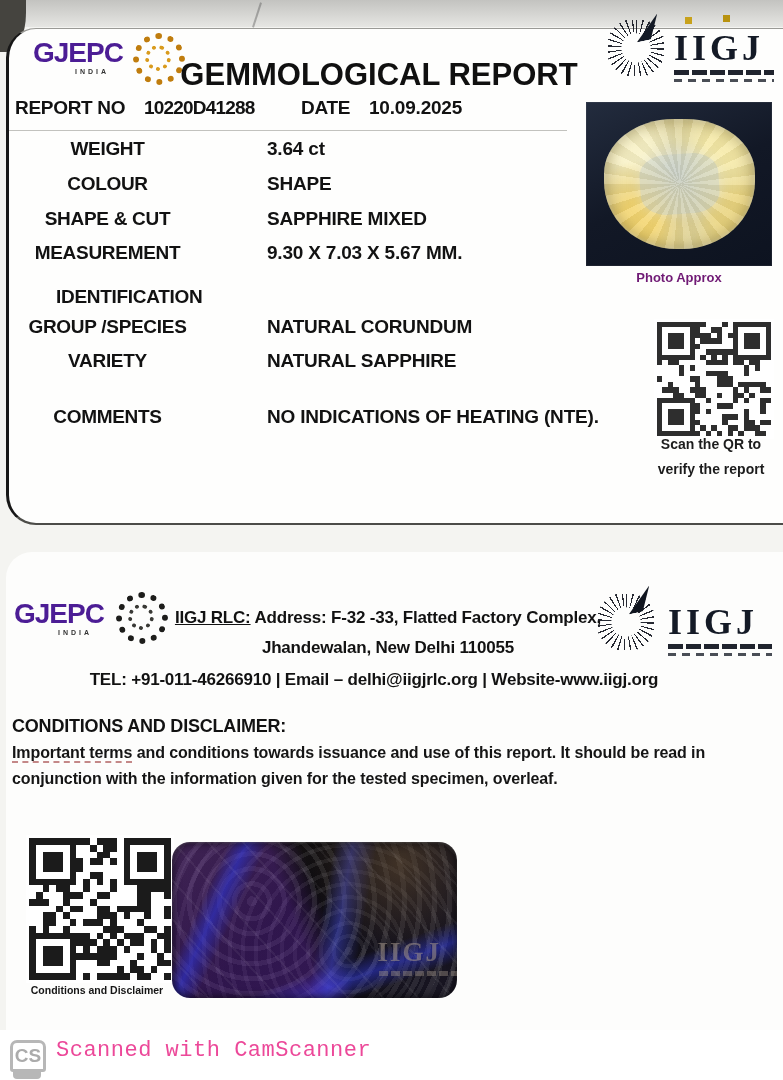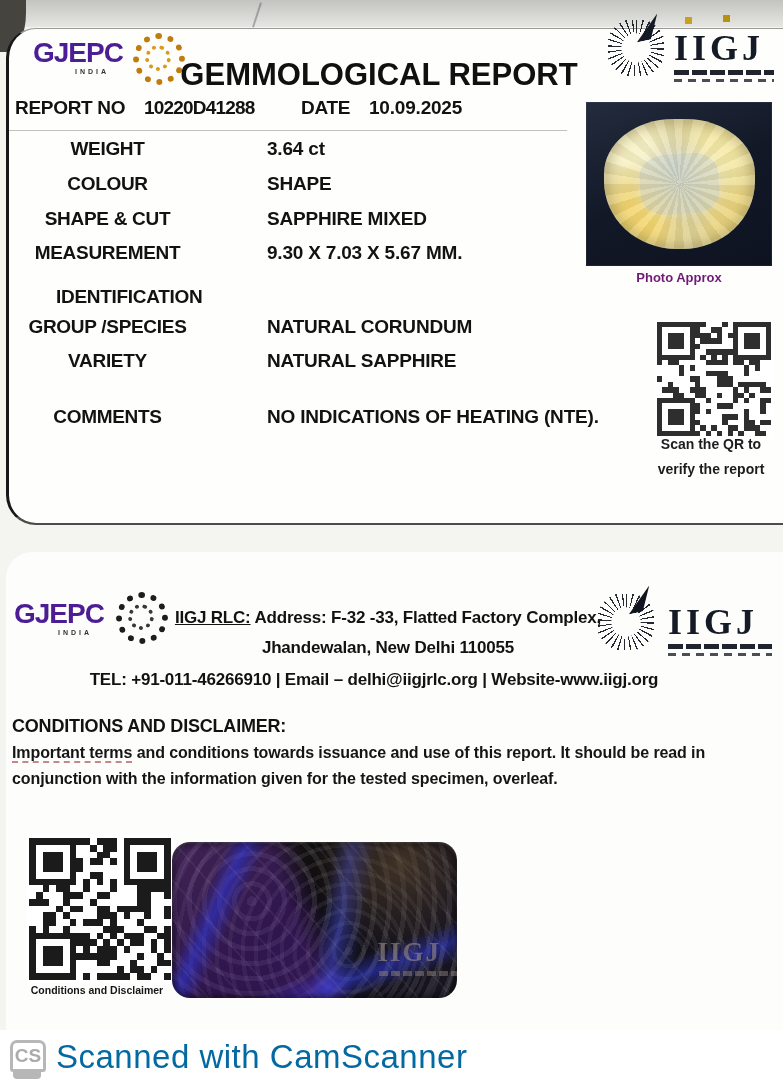--- a/index.html
+++ b/index.html
@@ -107,21 +107,21 @@
      font-size:27px;letter-spacing:2px;color:rgba(165,152,138,.55);}
   .holo-iigj::after{content:"";position:absolute;left:2px;bottom:-8px;width:78px;height:5px;
      background:repeating-linear-gradient(90deg,rgba(165,152,138,.4) 0 9px,transparent 9px 12px);}
 
   
   .cam-bar{left:0;top:1030px;width:783px;height:50px;background:#fff;}
   .cs-badge{left:10px;top:1040px;width:30px;height:26px;border:3px solid #b7b7b7;border-radius:7px 7px 3px 3px;
             background:#fff;text-align:center;}
   .cs-badge span{font-size:19px;font-weight:700;color:#ababab;line-height:26px;letter-spacing:0px;}
   .cs-tab{left:14px;top:1066px;width:28px;height:7px;background:#b7b7b7;border-radius:0 0 4px 4px;}
-  .cam-text{left:56px;top:1038px;font-size:33px;font-weight:400;color:#0369a1;letter-spacing:0.5px;}
+  .cam-text{left:56px;top:1038px;font-size:22px;font-weight:400;color:#ec4899;letter-spacing:0.5px;font-family:Liberation Mono, monospace;}
 </style>
 </head>
 <body>
 
 <div class="abs scan-strip"></div>
 <div class="abs corner-blob"></div>
 <div class="abs scratch"></div>
 <div class="abs specks"></div>
 
 <div class="abs card1">

